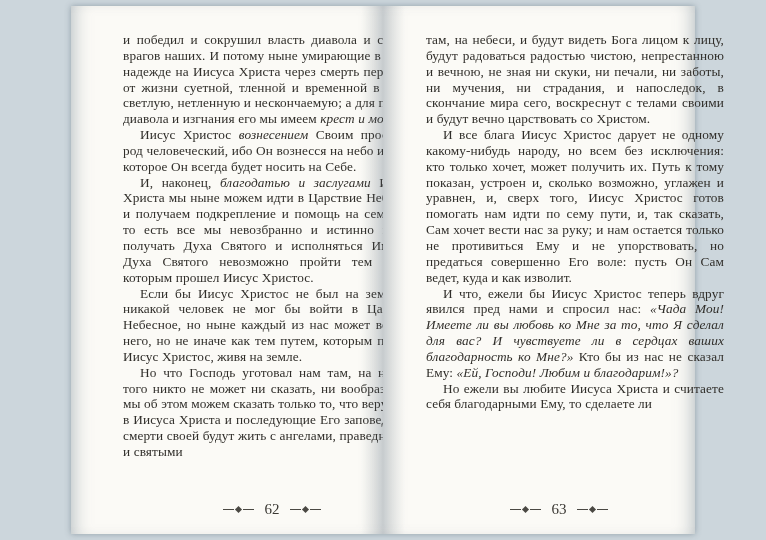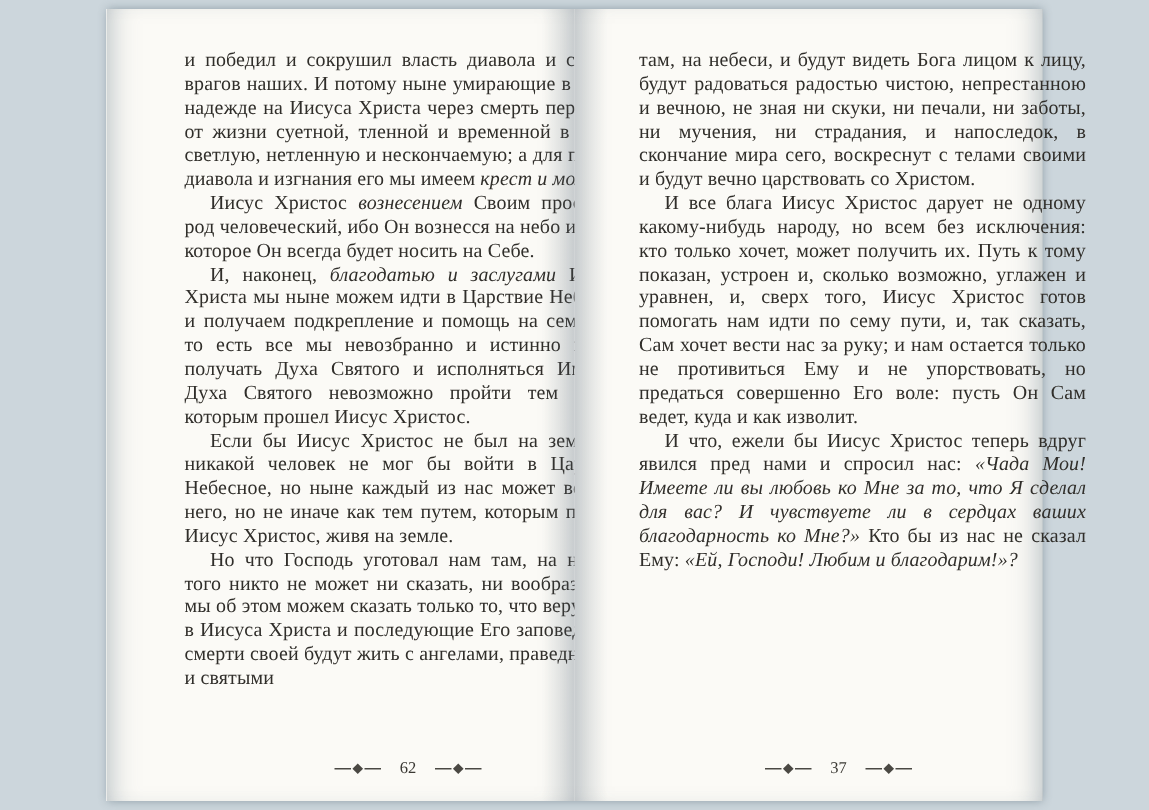--- a/index.html
+++ b/index.html
@@ -58,21 +58,21 @@
   .para em{font-style:italic;}
   .footer{
     position:absolute;
     bottom:16px;
     width:298px;
     display:flex;
     justify-content:center;
     align-items:center;
     gap:9px;
     color:#3a3833;
-    font-size:11px;
+    font-size:15px;
     margin-top:48px;
   }
   .page.left  .footer{left:52px;}
   .page.right .footer{left:27px;}
   .orn{
     display:inline-flex;
     align-items:center;
     gap:2px;
     color:#4a4843;
   }
@@ -113,28 +113,29 @@
           <span class="line"></span>
       </span>
     </div>
   </div>
 
   <div class="page right">
     <div class="text-block">
         <p class="para"><span>там, на небеси, и будут видеть Бога лицом к лицу, будут радоваться радостью чистою, непрестанною и вечною, не зная ни скуки, ни печали, ни заботы, ни мучения, ни страдания, и напоследок, в скончание мира сего, воскреснут с телами своими и будут вечно царствовать со Христом.</span></p>
         <p class="para indent"><span>И все блага Иисус Христос дарует не одному какому-нибудь народу, но всем без исключения: кто только хочет, может получить их. Путь к тому показан, устроен и, сколько возможно, углажен и уравнен, и, сверх того, Иисус Христос готов помогать нам идти по сему пути, и, так сказать, Сам хочет вести нас за руку; и нам остается только не противиться Ему и не упорствовать, но предаться совершенно Его воле: пусть Он Сам ведет, куда и как изволит.</span></p>
         <p class="para indent"><span>И что, ежели бы Иисус Христос теперь вдруг явился пред нами и спросил нас: </span><em>«Чада Мои! Имеете ли вы любовь ко Мне за то, что Я сделал для вас? И чувствуете ли в сердцах ваших благодарность ко Мне?»</em><span> Кто бы из нас не сказал Ему: </span><em>«Ей, Господи! Любим и благодарим!»?</em></p>
+        <p class="para indent"><span>Но ежели вы любите Иисуса Христа и считаете себя благодарными Ему, то сделаете ли</span></p>
       </div>
     <div class="footer">
       <span class="orn">
         <span class="line"></span>
           <span class="diamond"></span>
           <span class="line"></span>
       </span>
-      <span class="page-number">37</span>
+      <span class="page-number">63</span>
       <span class="orn">
         <span class="line"></span>
           <span class="diamond"></span>
           <span class="line"></span>
       </span>
     </div>
   </div>
 
   <div class="gutter"></div>
 </div>

